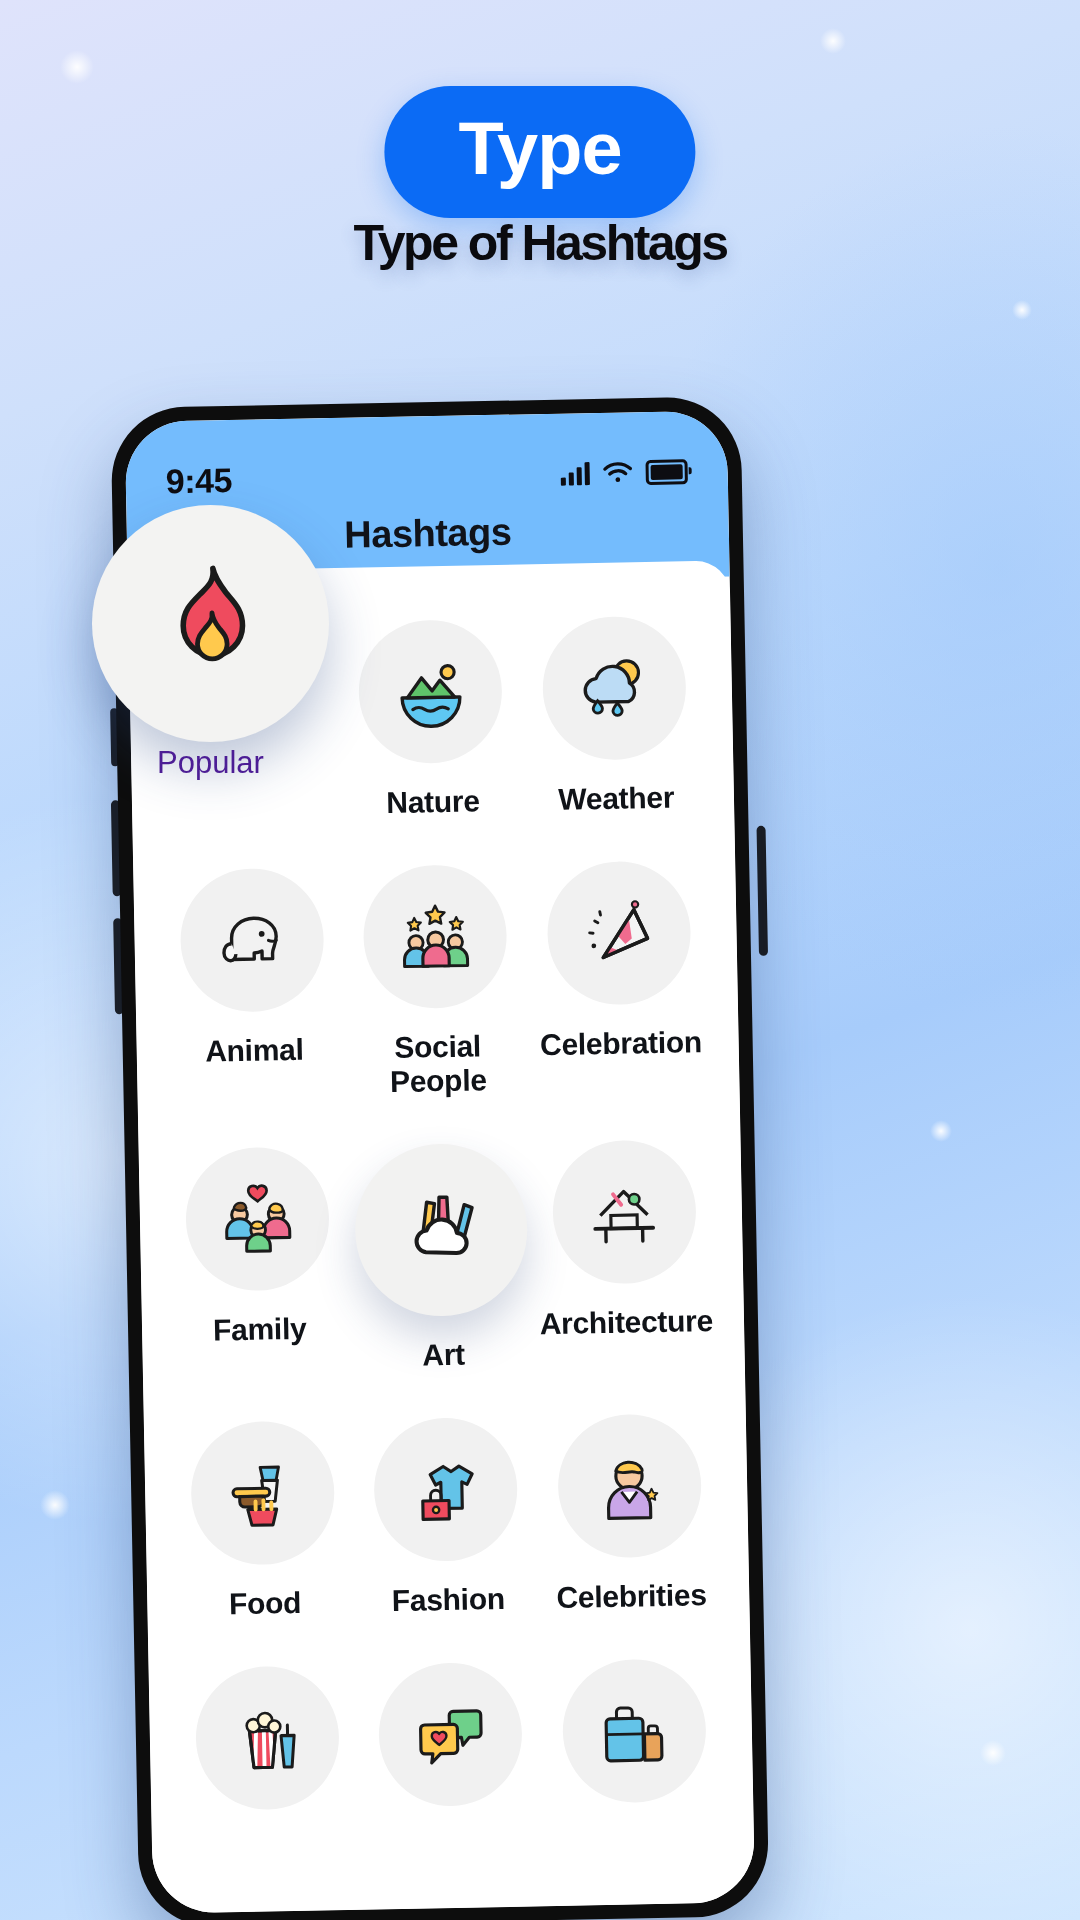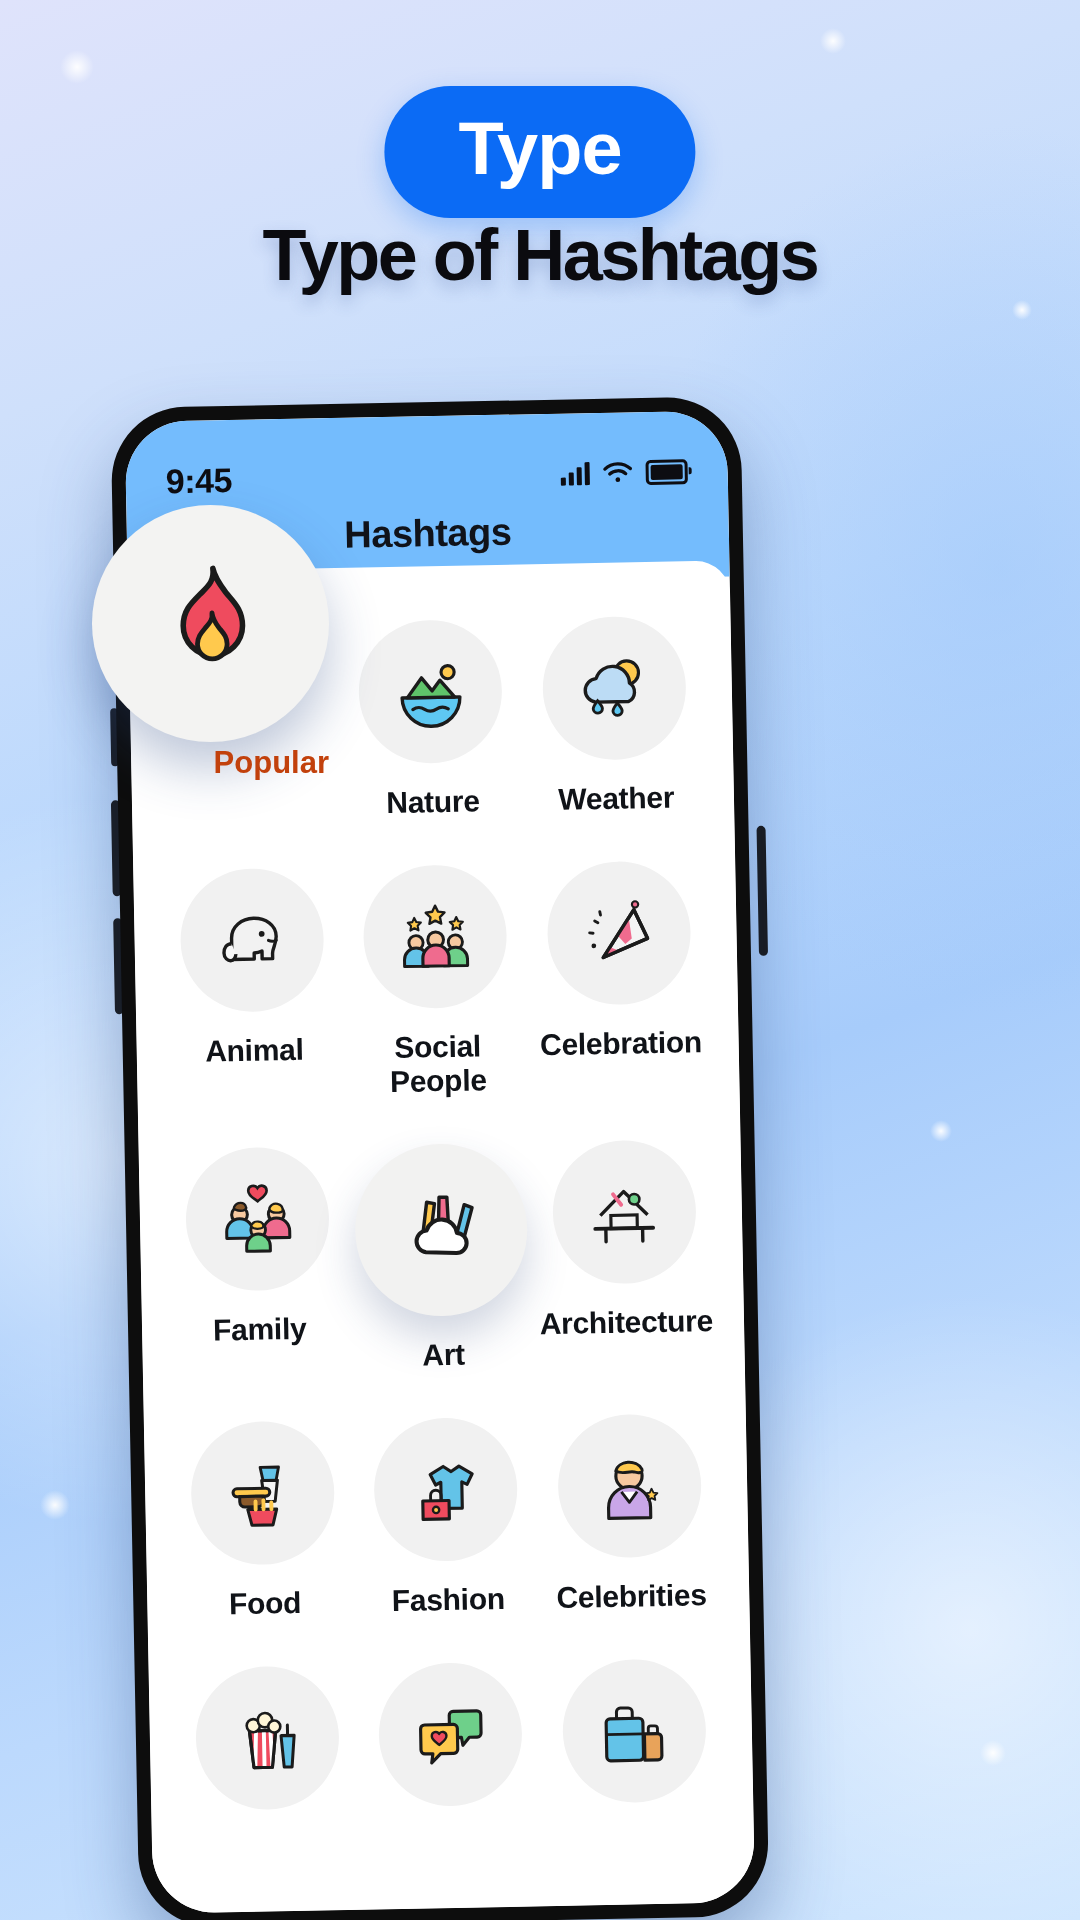--- a/index.html
+++ b/index.html
@@ -18,21 +18,21 @@
   
   .pill{
     position:absolute;left:50%;transform:translateX(-50%);top:86px;
     background:#0b6bf5;color:#fff;border-radius:70px;
     padding:26px 74px 32px;line-height:1;
     font-size:74px;font-weight:bold;letter-spacing:-1px;
     box-shadow:0 10px 28px rgba(11,107,245,.28);
   }
   .headline{
     position:absolute;left:0;right:0;top:214px;text-align:center;
-    font-size:72px;font-weight:bold;color:#0b0b0f;letter-spacing:-2.5px;
+    font-size:50px;font-weight:bold;color:#0b0b0f;letter-spacing:-2.5px;
     text-shadow:0 7px 16px rgba(60,90,160,.30);
   }
 
   
   .phone-wrap{position:absolute;left:125px;top:402px;width:640px;height:1530px;
               transform:rotate(-1.1deg);}
   .phone{
     position:absolute;left:0;top:0;width:630px;height:1520px;
     background:#0d0d0d;border-radius:74px;
     box-shadow:0 34px 70px rgba(40,70,130,.38);
@@ -73,22 +73,22 @@
                   box-shadow:0 22px 42px rgba(45,70,120,.22);}
   .cell.pop .tile svg{width:100px;height:100px;}
 
   
   .popular-float{
     position:absolute;left:92px;top:505px;width:237px;height:237px;border-radius:50%;
     background:#f3f3f2;display:flex;align-items:center;justify-content:center;
     box-shadow:0 26px 52px rgba(40,70,130,.30);z-index:9;
   }
   .popular-float svg{width:120px;height:126px;}
-  .popular-label{position:absolute;left:92px;top:745px;width:237px;text-align:right;
-                 font-size:31px;font-weight:bold;color:#c2410c;z-index:9;}
+  .popular-label{position:absolute;left:92px;top:745px;width:237px;text-align:center;
+                 font-size:31px;font-weight:normal;color:#4c1d95;z-index:9;}
 </style>
 </head>
 <body>
 
 <div class="haze" style="left:-260px;top:780px;width:760px;height:760px;"></div>
 <div class="haze2" style="left:640px;top:120px;width:720px;height:900px;"></div>
 <div class="haze" style="left:620px;top:1280px;width:700px;height:700px;"></div>
 <div class="bokeh" style="left:60px;top:50px;width:34px;height:34px;"></div>
 <div class="bokeh" style="left:820px;top:28px;width:26px;height:26px;"></div>
 <div class="bokeh" style="left:1012px;top:300px;width:20px;height:20px;"></div>

